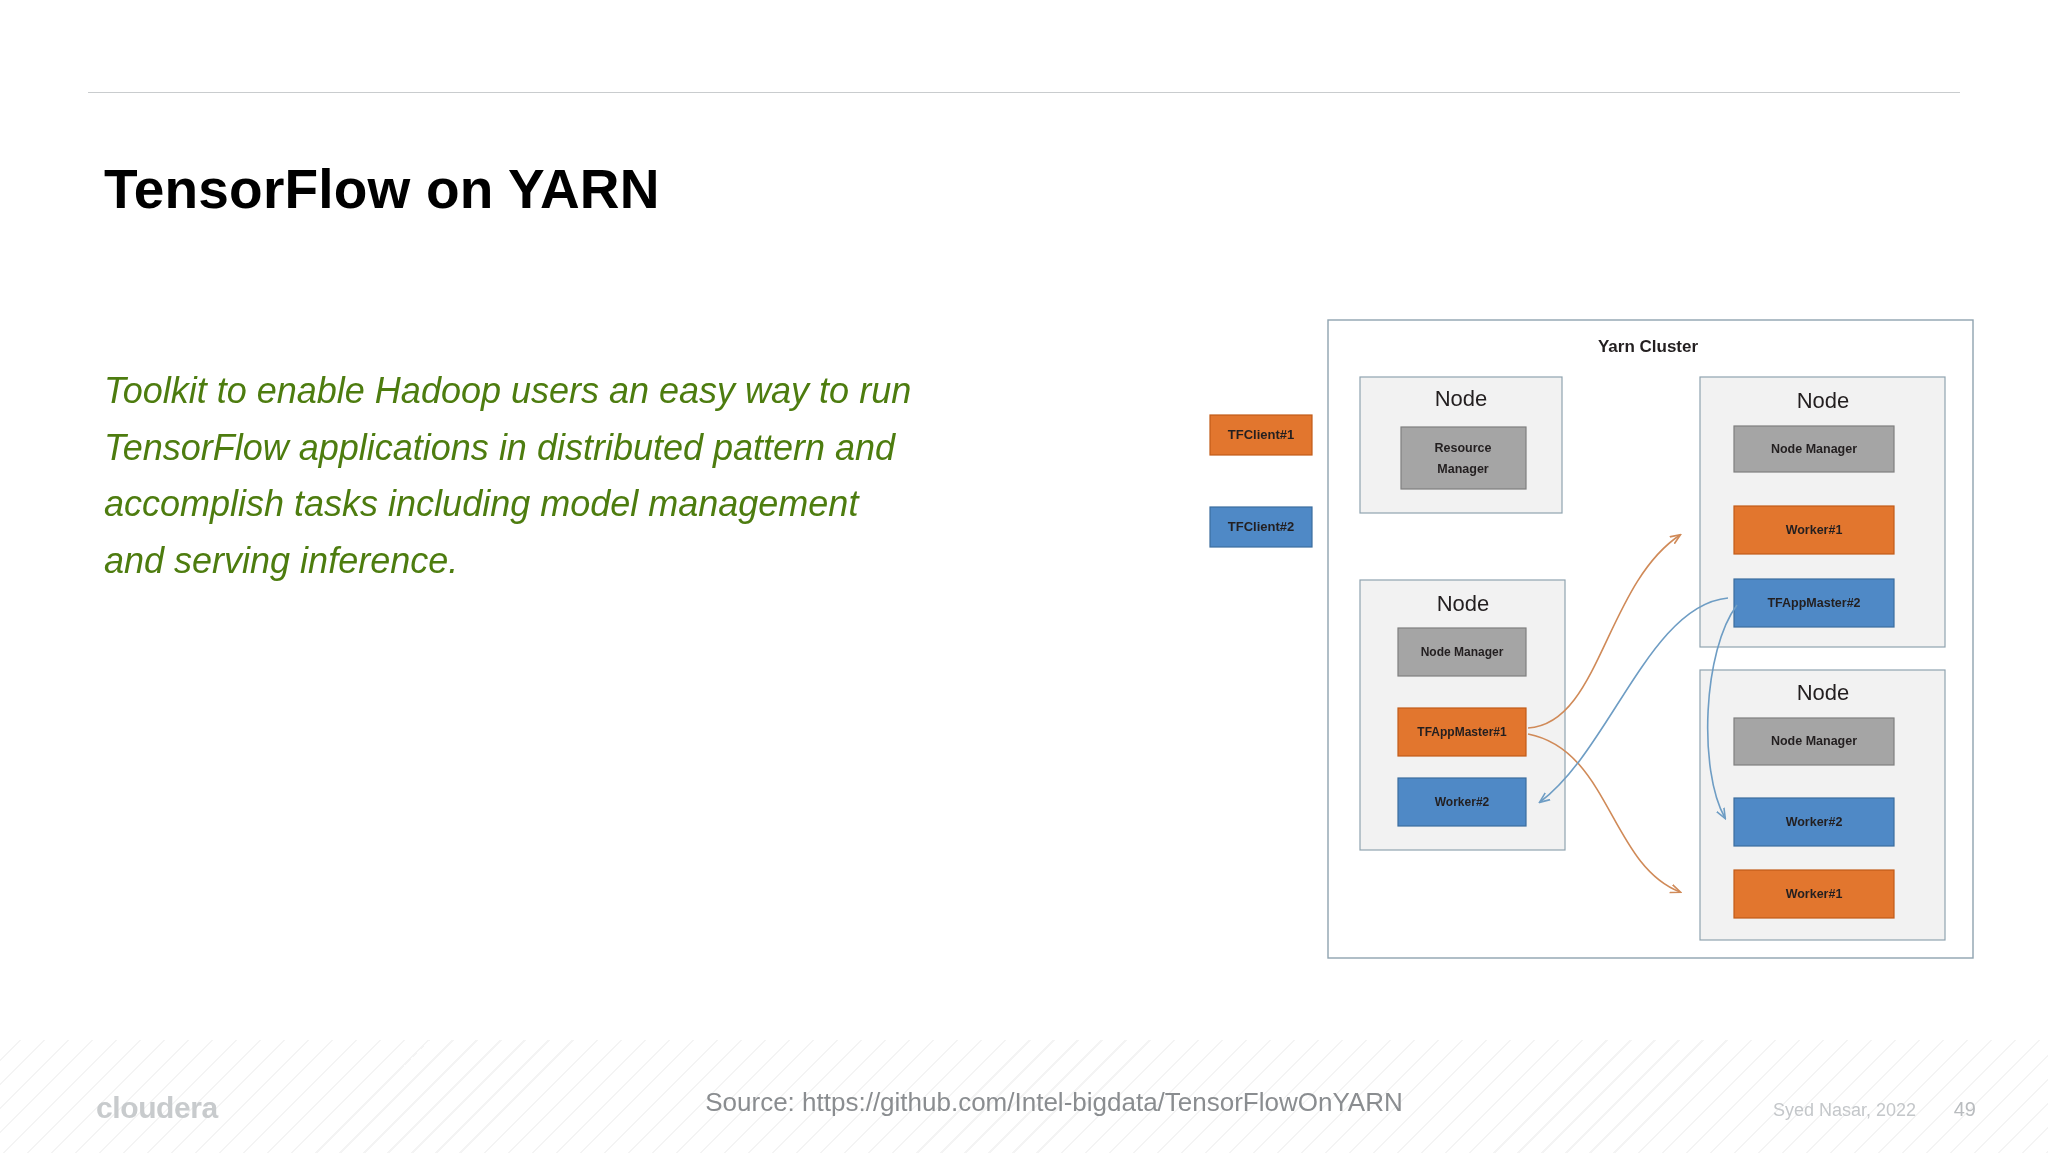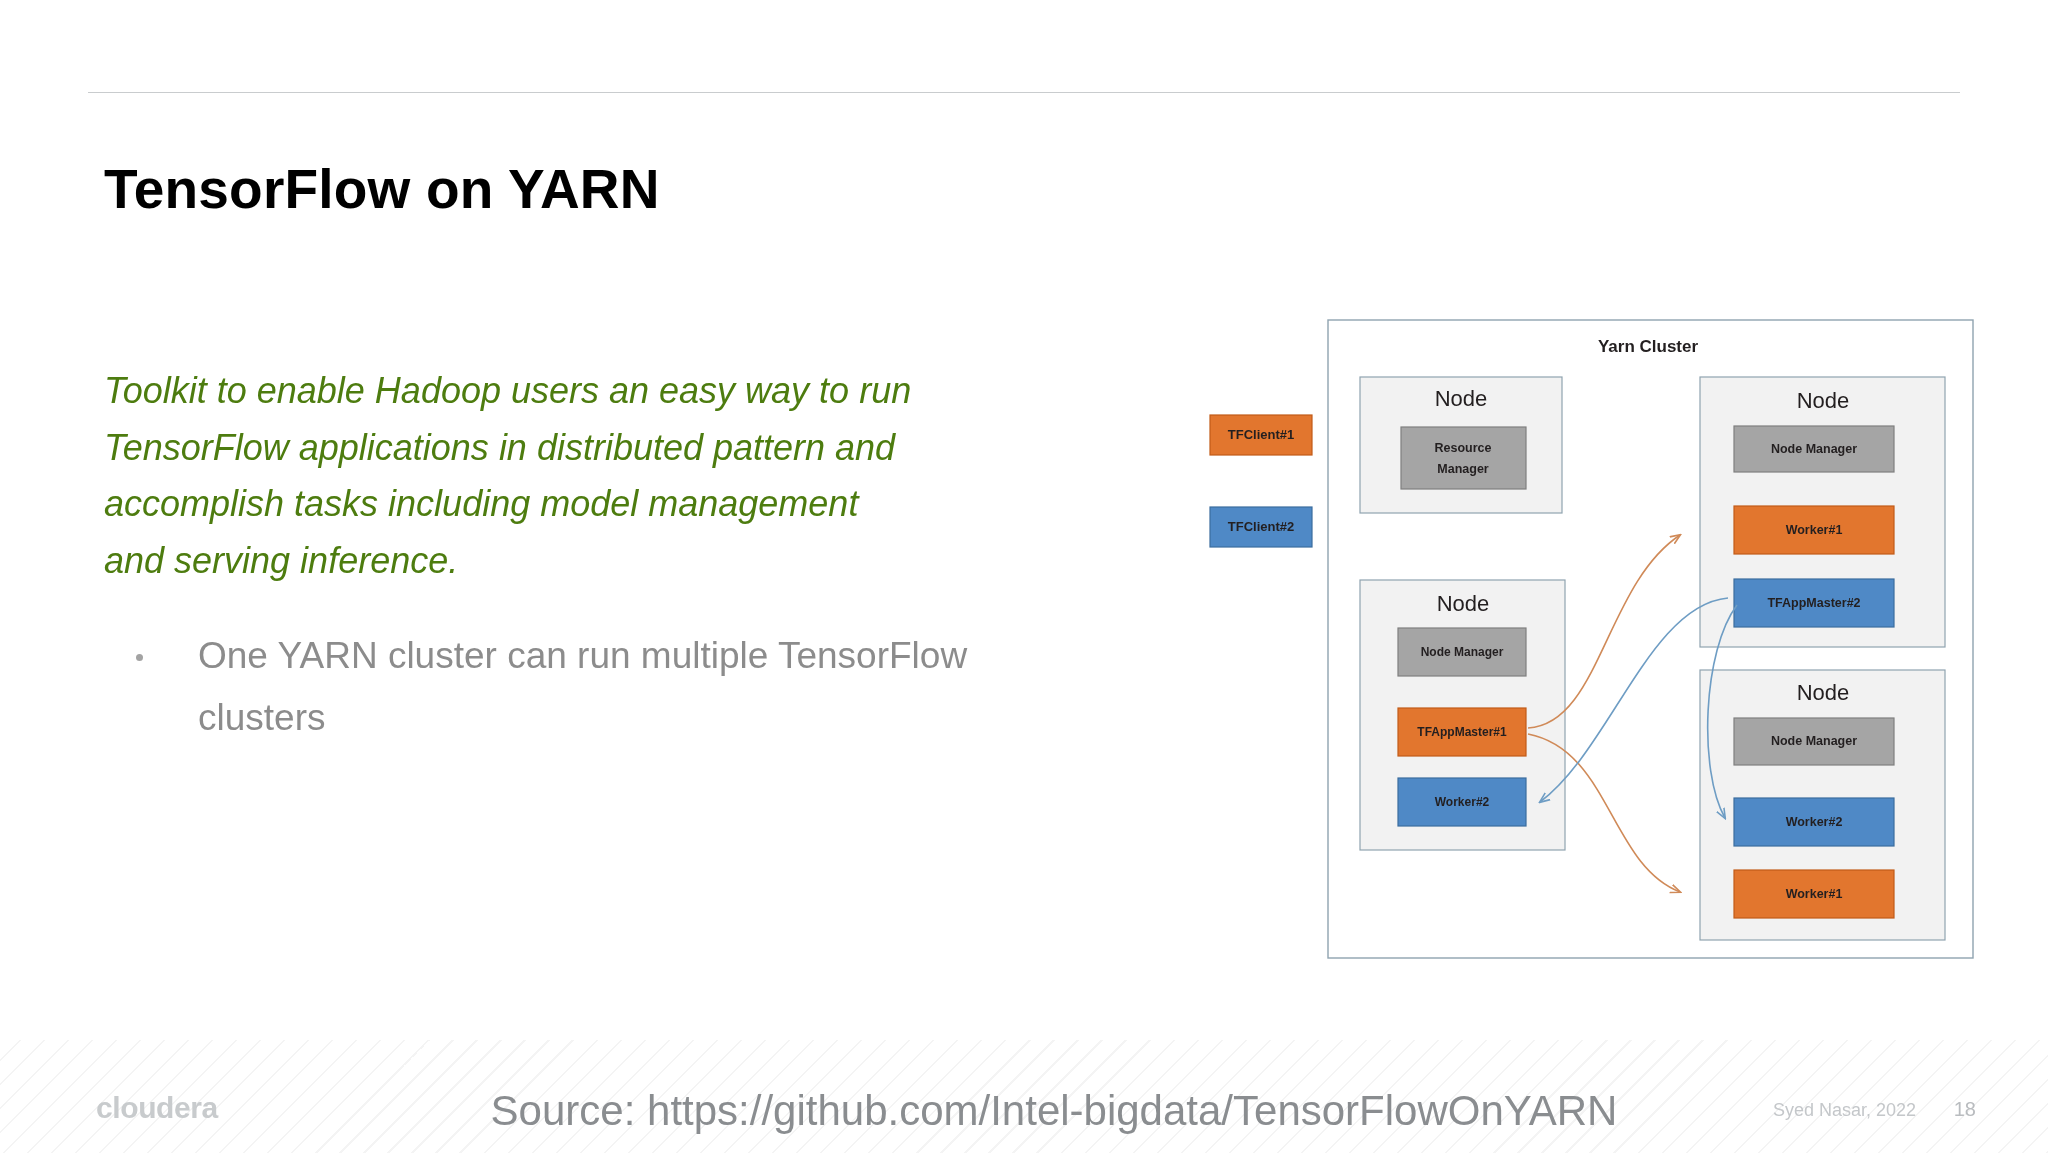--- a/index.html
+++ b/index.html
@@ -150,21 +150,21 @@
     font-weight: bold;
     color: #c8cbcd;
     letter-spacing: -0.4px;
   }
   .footer-source {
     position: absolute;
     left: 0;
     right: 0;
     top: 1087px;
     text-align: center;
-    font-size: 42px;
+    font-size: 26px;
     color: #8a8d90;
     padding-left: 60px;
   }
   .footer-credit {
     position: absolute;
     right: 132px;
     top: 1100px;
     font-size: 18px;
     color: #c4c7ca;
     white-space: nowrap;
@@ -182,21 +182,20 @@
 
 <div class="slide">
 
   <div class="top-rule"></div>
 
   <h1 class="slide-title">TensorFlow  on YARN</h1>
 
   <p class="lede">Toolkit to enable Hadoop users an easy way to run TensorFlow applications in distributed pattern and accomplish tasks including model management and serving inference.</p>
 
   <ul class="bullets">
-    <li>One YARN cluster can run multiple TensorFlow clusters</li>
   </ul>
 
   <div class="diagram">
     <svg viewBox="0 0 790 670" xmlns="http://www.w3.org/2000/svg">
       <defs>
         <marker id="arrOrange" markerWidth="7" markerHeight="7" refX="6" refY="3.2" orient="auto" markerUnits="strokeWidth">
           <path d="M0,0.6 L6.4,3.2 L0,5.8" fill="none" stroke="#d08a58" stroke-width="1"></path>
         </marker>
         <marker id="arrBlue" markerWidth="7" markerHeight="7" refX="6" refY="3.2" orient="auto" markerUnits="strokeWidth">
           <path d="M0,0.6 L6.4,3.2 L0,5.8" fill="none" stroke="#6e9dc4" stroke-width="1"></path>
@@ -266,15 +265,15 @@
 
         <path stroke="#6e9dc4" d="M527,285 C 493,330 488,450 515,498" marker-end="url(#arrBlue)"></path>
       </g>
     </svg>
   </div>
 
   <div class="footer"></div>
   <div class="footer-logo">cloudera</div>
   <div class="footer-source">Source: https://github.com/Intel-bigdata/TensorFlowOnYARN</div>
   <div class="footer-credit">Syed Nasar, 2022</div>
-  <div class="footer-page">18</div>
+  <div class="footer-page">49</div>
 
 </div>
 
 </body></html>

